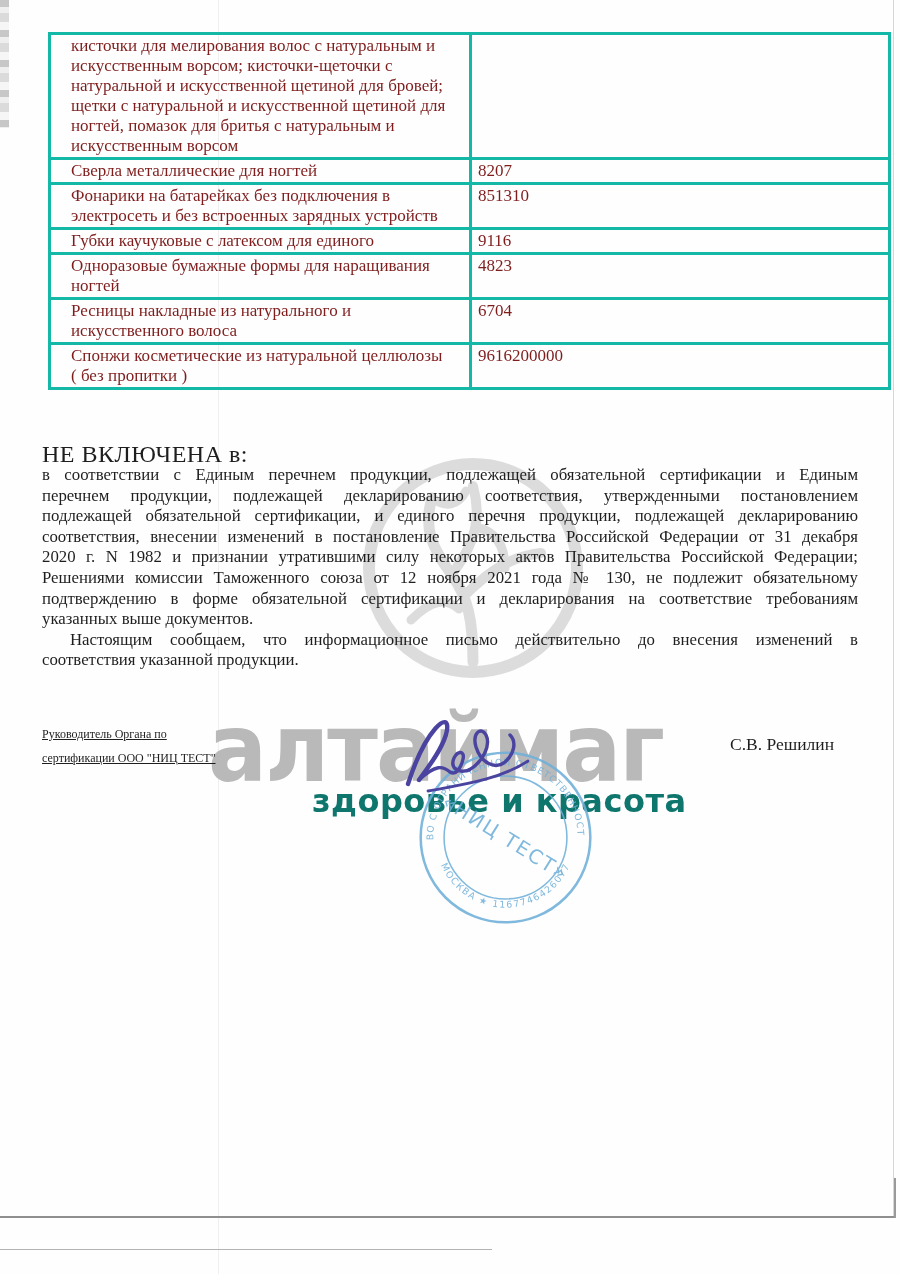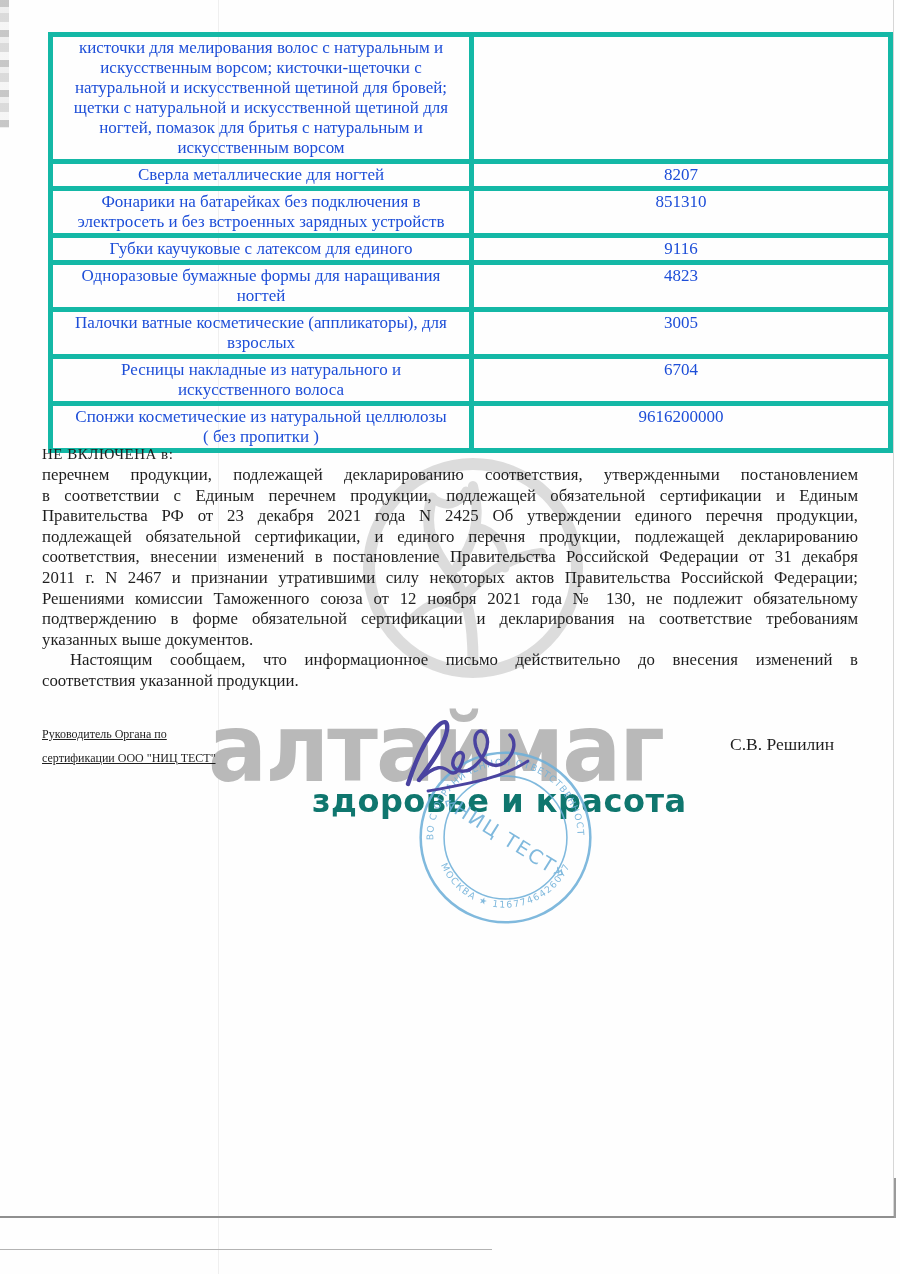--- a/index.html
+++ b/index.html
@@ -18,29 +18,29 @@
     opacity:.75;
   }
   .bottom-line-1 { position:absolute; left:0; top:1216px; width:896px; height:2px; background:#8f8f8f; }
   .bottom-corner { position:absolute; left:894px; top:1178px; width:2px; height:40px; background:#9a9a9a; }
   .bottom-line-2 { position:absolute; left:0; top:1249px; width:492px; height:1px; background:#b3b3b3; }
 
   
   .doc-table-wrap { position:absolute; left:48px; top:32px; z-index:5; }
   table.doc-table { border-collapse:collapse; width:840px; table-layout:fixed; }
   table.doc-table td {
-    border:5px solid #14b8a6; font-size:17px; line-height:20px;
-    color:#1d4ed8; text-align:center;
+    border:3px solid #14b8a6; font-size:17px; line-height:20px;
+    color:#7f1d1d; text-align:left;
   }
   td.cell-name { vertical-align:middle; padding:1px 20px; }
   td.cell-code { vertical-align:top; padding:1px 6px; }
 
   
   .text-block { position:absolute; left:42px; top:443px; width:816px; z-index:5; }
-  .ni-heading { font-size:15px; line-height:22px; letter-spacing:.5px; }
+  .ni-heading { font-size:24px; line-height:22px; letter-spacing:.5px; }
   .para { line-height:20.6px; font-size:16.8px; }
   .jline { text-align:justify; text-align-last:justify; }
   .jlast { text-align:left; }
   .indent { padding-left:28px; }
 
   
   .sig-row { position:absolute; left:42px; top:722px; width:816px; z-index:6; }
   .sig-role { position:absolute; left:0; top:0; font-size:12px; line-height:24px; width:330px;text-decoration:underline; }
   .sig-name { position:absolute; left:688px; top:12px; font-size:17.5px; }
 
@@ -135,44 +135,39 @@
         </tr>
         <tr>
           <td class="cell-name">Губки каучуковые с латексом для единого</td>
           <td class="cell-code">9116</td>
         </tr>
         <tr>
           <td class="cell-name">Одноразовые бумажные формы для наращивания ногтей</td>
           <td class="cell-code">4823</td>
         </tr>
         <tr>
-          <td class="cell-name">Палочки ватные косметические (аппликаторы), для взрослых</td>
-          <td class="cell-code">3005</td>
-        </tr>
-        <tr>
           <td class="cell-name">Ресницы накладные из натурального и искусственного волоса</td>
           <td class="cell-code">6704</td>
         </tr>
         <tr>
           <td class="cell-name">Спонжи косметические из натуральной целлюлозы ( без пропитки )</td>
           <td class="cell-code">9616200000</td>
         </tr>
       </tbody>
     </table>
   </div>
 
   <div class="text-block">
     <div class="ni-heading">НЕ ВКЛЮЧЕНА в:</div>
     <div class="para">
+      <div class="jline">в соответствии с Единым перечнем продукции, подлежащей обязательной сертификации и Единым</div>
       <div class="jline">перечнем продукции, подлежащей декларированию соответствия, утвержденными постановлением</div>
-      <div class="jline">в соответствии с Единым перечнем продукции, подлежащей обязательной сертификации и Единым</div>
-      <div class="jline">Правительства РФ от 23 декабря 2021 года N 2425 Об утверждении единого перечня продукции,</div>
       <div class="jline">подлежащей обязательной сертификации, и единого перечня продукции, подлежащей декларированию</div>
       <div class="jline">соответствия, внесении изменений в постановление Правительства Российской Федерации от 31 декабря</div>
-      <div class="jline">2011 г. N 2467 и признании утратившими силу некоторых актов Правительства Российской Федерации;</div>
+      <div class="jline">2020 г. N 1982 и признании утратившими силу некоторых актов Правительства Российской Федерации;</div>
       <div class="jline">Решениями комиссии Таможенного союза от 12 ноября 2021 года № 130, не подлежит обязательному</div>
       <div class="jline">подтверждению в форме обязательной сертификации и декларирования на соответствие требованиям</div>
       <div class="jlast">указанных выше документов.</div>
     </div>
     <div class="para">
       <div class="jline indent">Настоящим сообщаем, что информационное письмо действительно до внесения изменений в</div>
       <div class="jlast">соответствия указанной продукции.</div>
     </div>
   </div>
 

